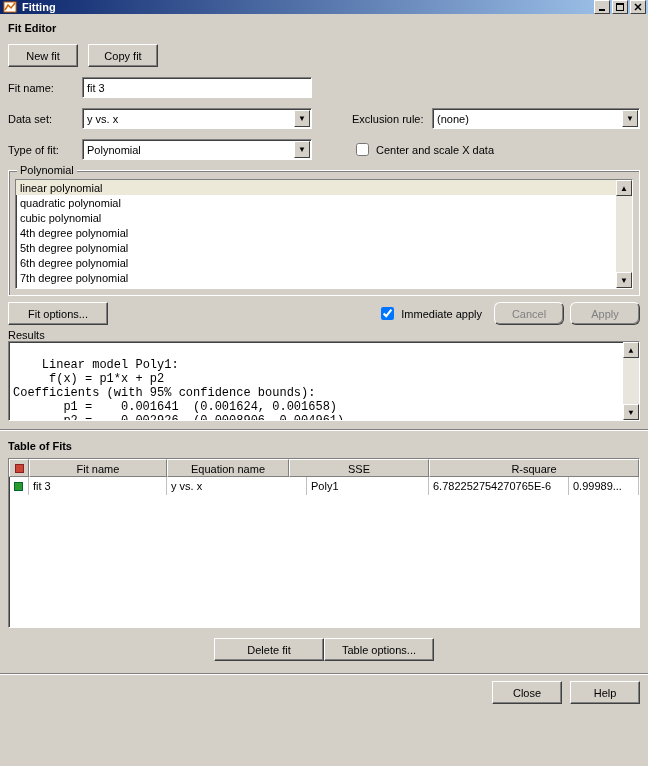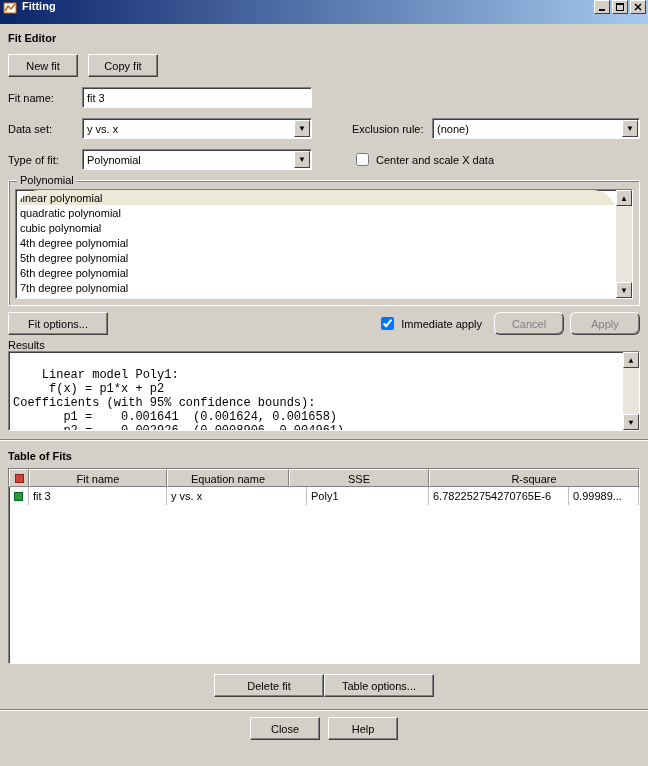--- a/index.html
+++ b/index.html
@@ -6,25 +6,25 @@
   body {
     margin: 0;
     font-family: "Tahoma", "MS Sans Serif", sans-serif;
     font-size: 11px;
     background: #d4d0c8;
     width: 648px;
     height: 766px;
     overflow: hidden;
   }
   .titlebar {
-    height: 24px;
+    height: 14px;
     background: linear-gradient(to right, #0a246a, #a6caf0);
     color: #fff;
     display: flex;
-    align-items: flex-start;
+    align-items: center;
     padding: 0 2px 0 2px;
   }
   .titlebar .app-icon {
     width: 16px; height: 16px; margin-right: 4px;
     display: inline-flex; align-items: center; justify-content: center;
   }
   .titlebar .title-text { font-weight: bold; flex: 1; }
   .winbtns { display: flex; gap: 0; }
   .winbtn {
     width: 16px; height: 14px; background: #d4d0c8;
@@ -72,21 +72,21 @@
     margin: 8px 0 6px; padding: 8px 6px 6px; position: relative;
   }
   .fieldset .legend {
     position: absolute; top: -7px; left: 8px; background: #d4d0c8; padding: 0 3px;
   }
   .listbox-wrap { position: relative; background: #fff; border: 1px solid #808080;
     border-right-color: #fff; border-bottom-color: #fff;
     box-shadow: inset 1px 1px 0 #404040; height: 110px; }
   .listbox {
     list-style: none; margin: 0; padding: 0;
-    height: 100%; overflow: hidden; width: calc(100% - 16px); border-radius: 23px;
+    height: 100%; overflow: hidden; width: calc(100% - 16px);
   }
   .listbox li { padding: 1px 4px; cursor: default; height: 15px; line-height: 14px; }
   .listbox li.sel { background: #ece9d8; }
   .scrollbar {
     position: absolute; right: 0; top: 0; bottom: 0; width: 16px;
     background: #e8e6dc;
     display: flex; flex-direction: column;
   }
   .scroll-btn {
     height: 16px; background: #d4d0c8;
@@ -106,38 +106,38 @@
     padding: 2px 18px 2px 4px; white-space: pre; overflow: hidden;
   }
   .panel-divider {
     border-top: 1px solid #808080; border-bottom: 1px solid #fff; margin: 8px -8px 4px;
   }
   .table-of-fits { margin-top: 9px; }
   .tof-box {
     background: #fff; border: 1px solid #808080;
     border-right-color: #fff; border-bottom-color: #fff;
     box-shadow: inset 1px 1px 0 #404040;
-    height: 196px; display: flex; flex-direction: column;
+    height: 170px; display: flex; flex-direction: column;
   }
   .tof-header { display: flex; }
   .tof-h, .tof-c {
     border-right: 1px solid #c0c0c0;
     height: 18px; line-height: 18px; padding: 0 4px; overflow: hidden; text-overflow: ellipsis; white-space: nowrap;
   }
   .tof-h {
     background: #d4d0c8;
     border: 1px solid #fff; border-right-color: #808080; border-bottom-color: #808080;
     text-align: center;
   }
   .tof-row { display: flex; }
   .tof-rowicon { width: 20px; display: flex; align-items: center; justify-content: center; }
   .green-sq { width: 9px; height: 9px; background: #2a9b2a; border: 1px solid #063; }
   .red-sq { width: 9px; height: 9px; background: #c43; border: 1px solid #822; }
   .bottom-btns { display: flex; justify-content: center; margin: 10px 0 6px; align-items: flex-end; }
-  .footer { display: flex; justify-content: center; gap: 8px; padding: 6px 8px 10px; }
+  .footer { display: flex; justify-content: flex-end; gap: 8px; padding: 6px 8px 10px; }
 </style>
 </head>
 <body>
 
 <div class="titlebar">
   <span class="app-icon">
     <svg width="16" height="16" viewBox="0 0 16 16">
         <rect x="2" y="3" width="12" height="10" fill="#fff" stroke="#c60"></rect>
         <path d="M3 11 L6 6 L9 9 L13 4" stroke="#c60" fill="none" stroke-width="1.5"></path>
       </svg>

